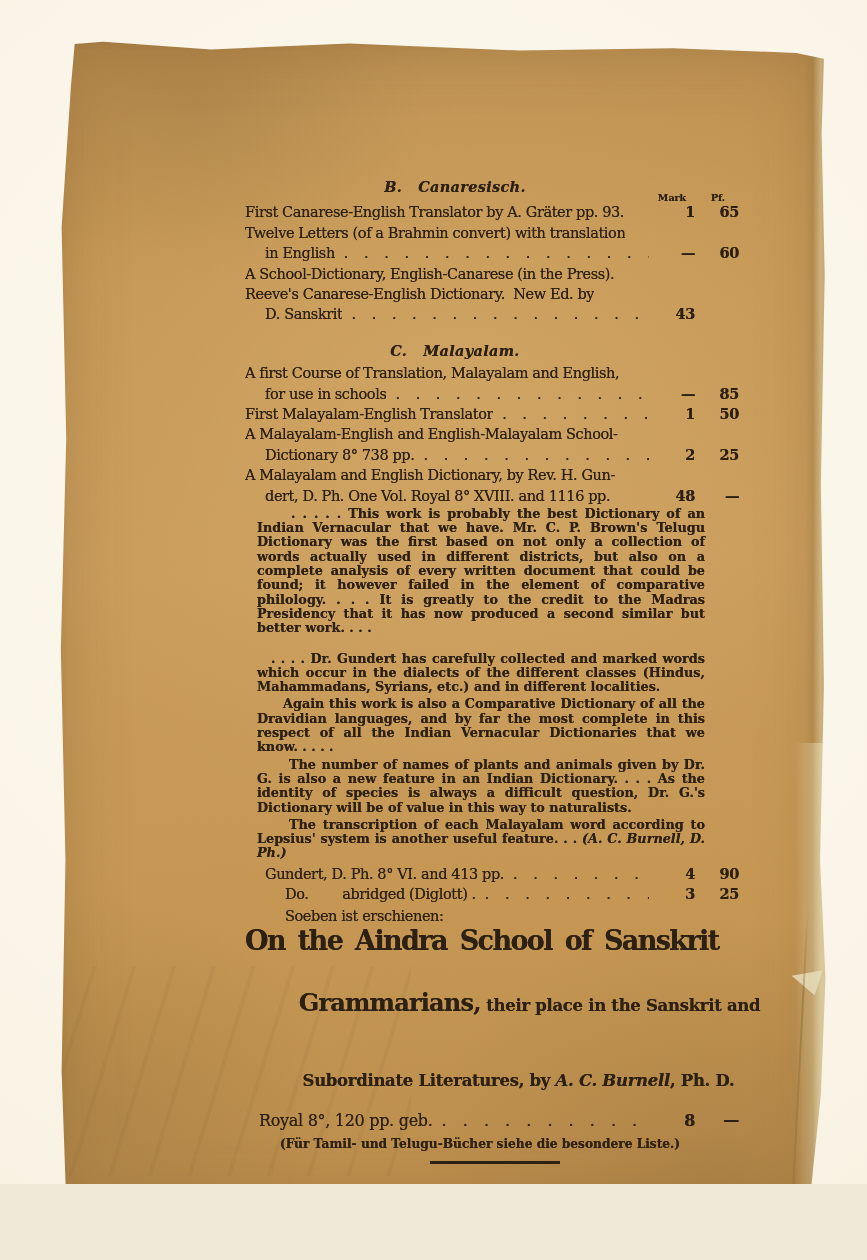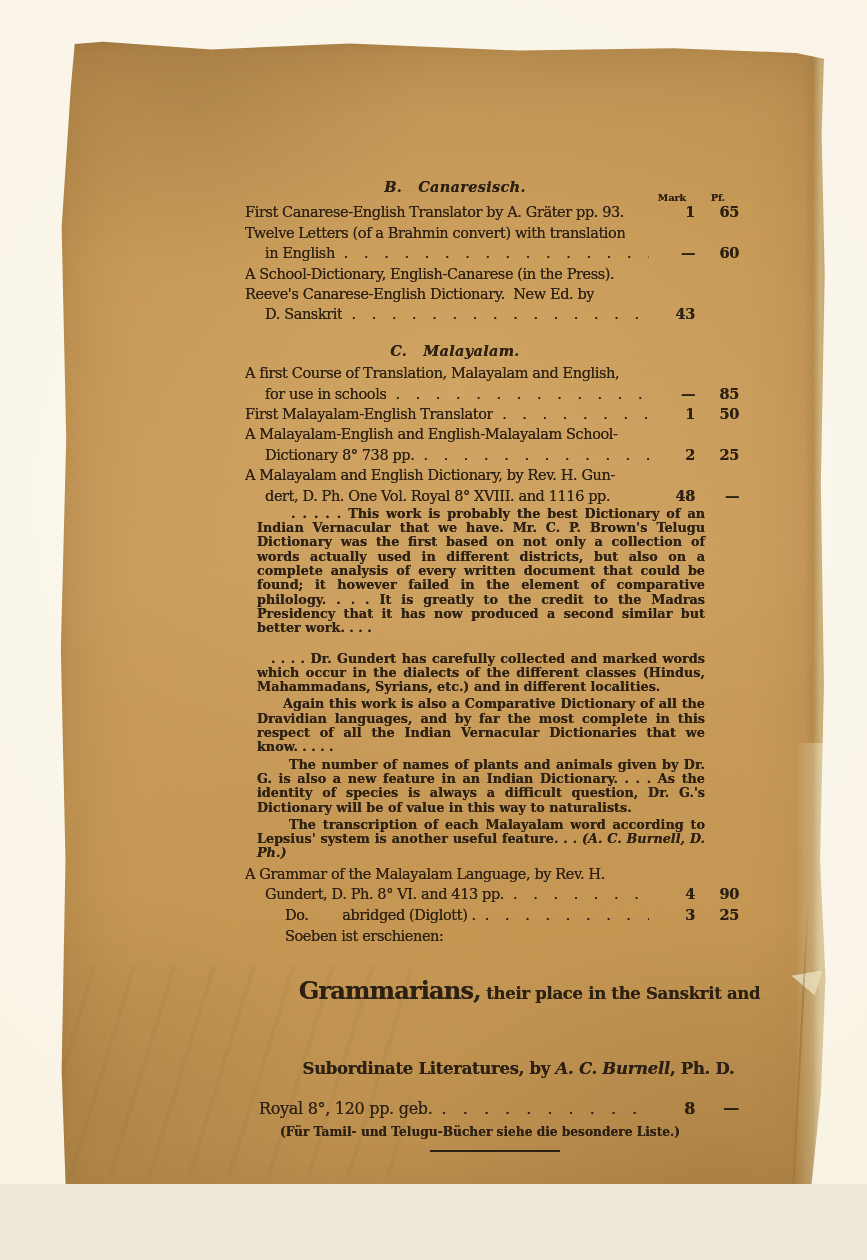--- a/index.html
+++ b/index.html
@@ -183,42 +183,37 @@
 
       <div class="review">
         <p class="rp rp0"><span>. . . . . This work is probably the best Dictionary of an Indian Vernacular that we have.  Mr. C. P. Brown's Telugu Dictionary was the first based on not only a collection of words actually used in different districts, but also on a complete analysis of every written document that could be found; it however failed in the element of comparative philology. . . .  It is greatly to the credit to the Madras Presidency that it has now produced a second similar but better work. . . .</span><span class="cite"></span></p>
         <p class="rp rp1"><span>. . . . Dr. Gundert has carefully collected and marked words which occur in the dialects of the different classes (Hindus, Mahammadans, Syrians, etc.) and in different localities.</span><span class="cite"></span></p>
         <p class="rp rp2"><span>Again this work is also a Comparative Dictionary of all the Dravidian languages, and by far the most complete in this respect of all the Indian Vernacular Dictionaries that we know. . . . .</span><span class="cite"></span></p>
         <p class="rp rp3"><span>The number of names of plants and animals given by Dr. G. is also a new feature in an Indian Dictionary. . . . As the identity of species is always a difficult question, Dr. G.'s Dictionary will be of value in this way to naturalists.</span><span class="cite"></span></p>
         <p class="rp rp4"><span>The transcription of each Malayalam word according to Lepsius' system is another useful feature. . .  </span><span class="cite">(A. C. Burnell, D. Ph.)</span></p>
       </div>
 
       <div class="rowgroup cg">
-        <div class="row">
-          <span class="t">A Grammar of the Malayalam Language, by Rev. H.</span>
-            <span class="fill"></span>
-            <span class="mark"></span>
-            <span class="pf"></span>
-        </div>
         <div class="row ind">
           <span class="t">Gundert, D. Ph. 8° VI. and 413 pp.</span>
             <span class="dots">. . . . . . . . . . . . . . . . . . . . . . . . . . . .</span>
             <span class="mark">4</span>
             <span class="pf">90</span>
         </div>
         <div class="row ind2">
           <span class="t">Do.        abridged (Diglott) .</span>
             <span class="dots">. . . . . . . . . . . . . . . . . . . . . . . . . . . .</span>
             <span class="mark">3</span>
             <span class="pf">25</span>
         </div>
       </div>
 
       <div class="soeben">Soeben ist erschienen:</div>
 
+      <div class="title1">On the Aindra School of Sanskrit</div>
 
       <div class="title2">
         <span class="big2">Grammarians,</span><span class="rest2"> their place in the Sanskrit and</span>
       </div>
 
       <div class="title3">
         <span>Subordinate Literatures, by </span><span class="it">A. C. Burnell</span><span>, Ph. D.</span>
       </div>
 
       <div class="row royal">

